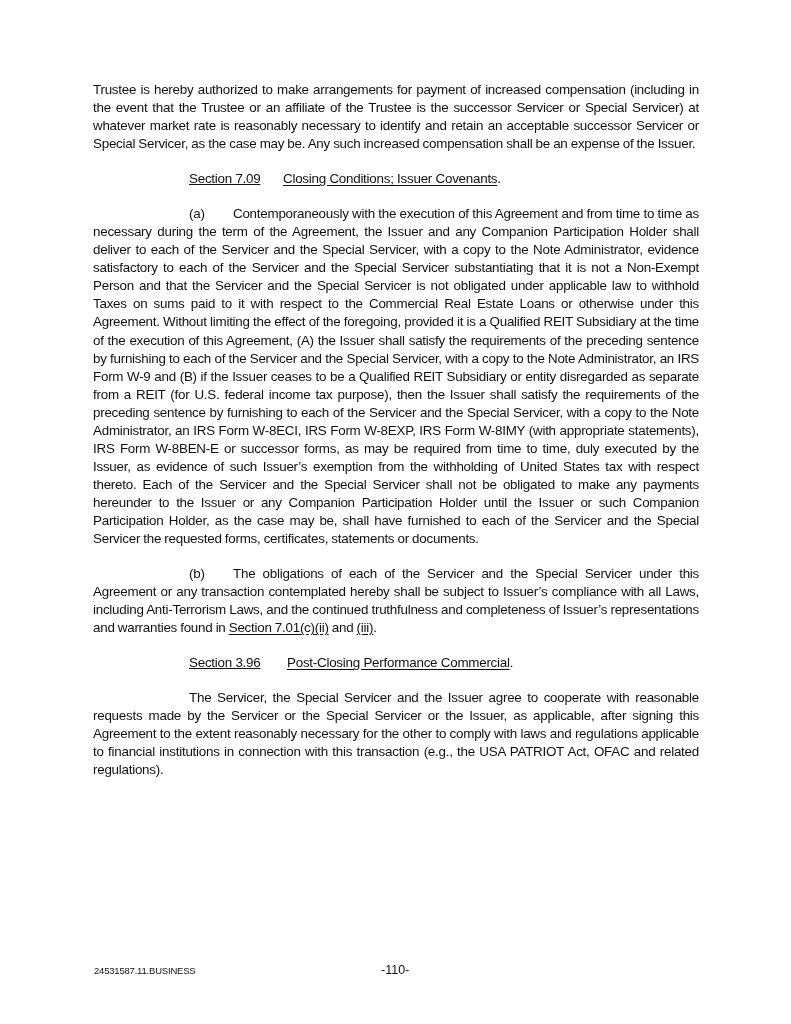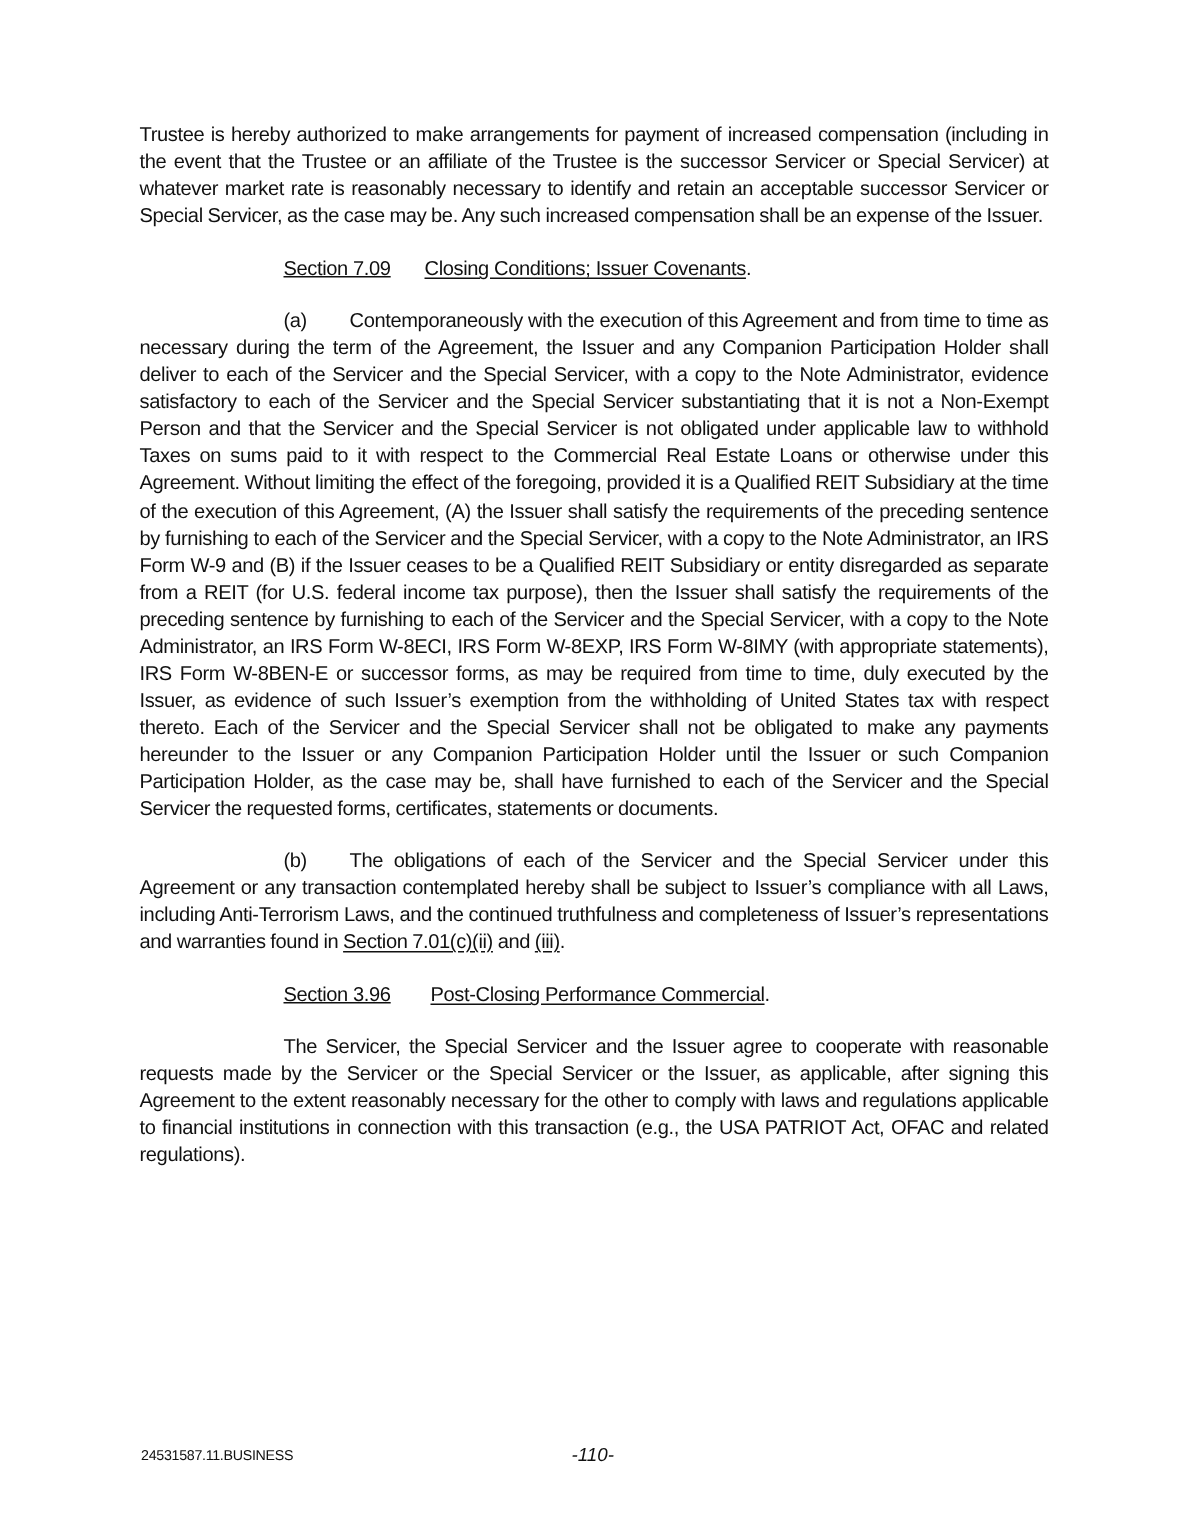--- a/index.html
+++ b/index.html
@@ -57,21 +57,20 @@
       left: 94px;
       top: 965px;
       font-size: 9.5px;
       letter-spacing: -0.2px;
     }
     .footer-page {
       position: absolute;
       left: 381px;
       top: 963px;
       font-size: 12.5px;
-      font-style: italic;
     }
   </style>
 </head>
 <body>
 
 <div class="page">
 
   <p class="para">Trustee is hereby authorized to make arrangements for payment of increased compensation (including in the event that the Trustee or an affiliate of the Trustee is the successor Servicer or Special Servicer) at whatever market rate is reasonably necessary to identify and retain an acceptable successor Servicer or Special Servicer, as the case may be. Any such increased compensation shall be an expense of the Issuer.</p>
 
   <div class="gap"></div>

